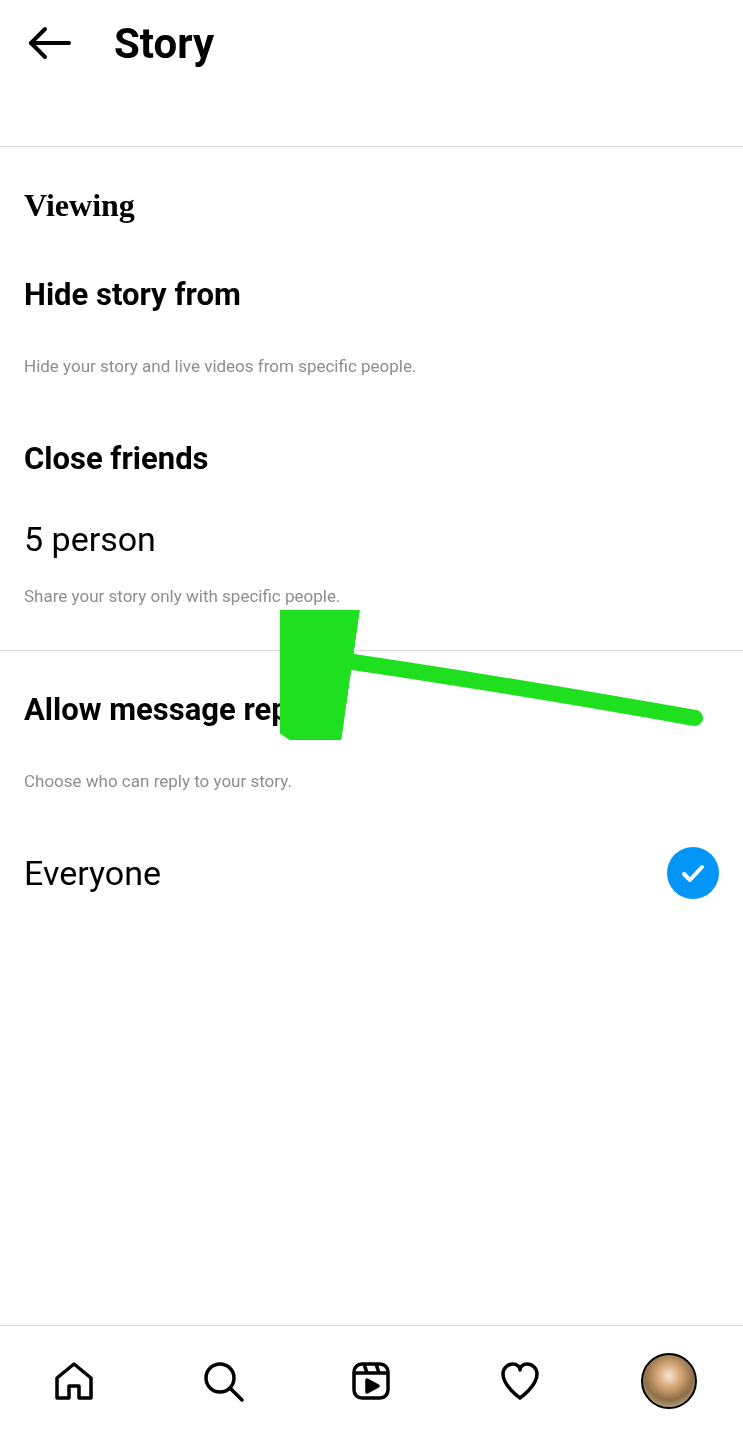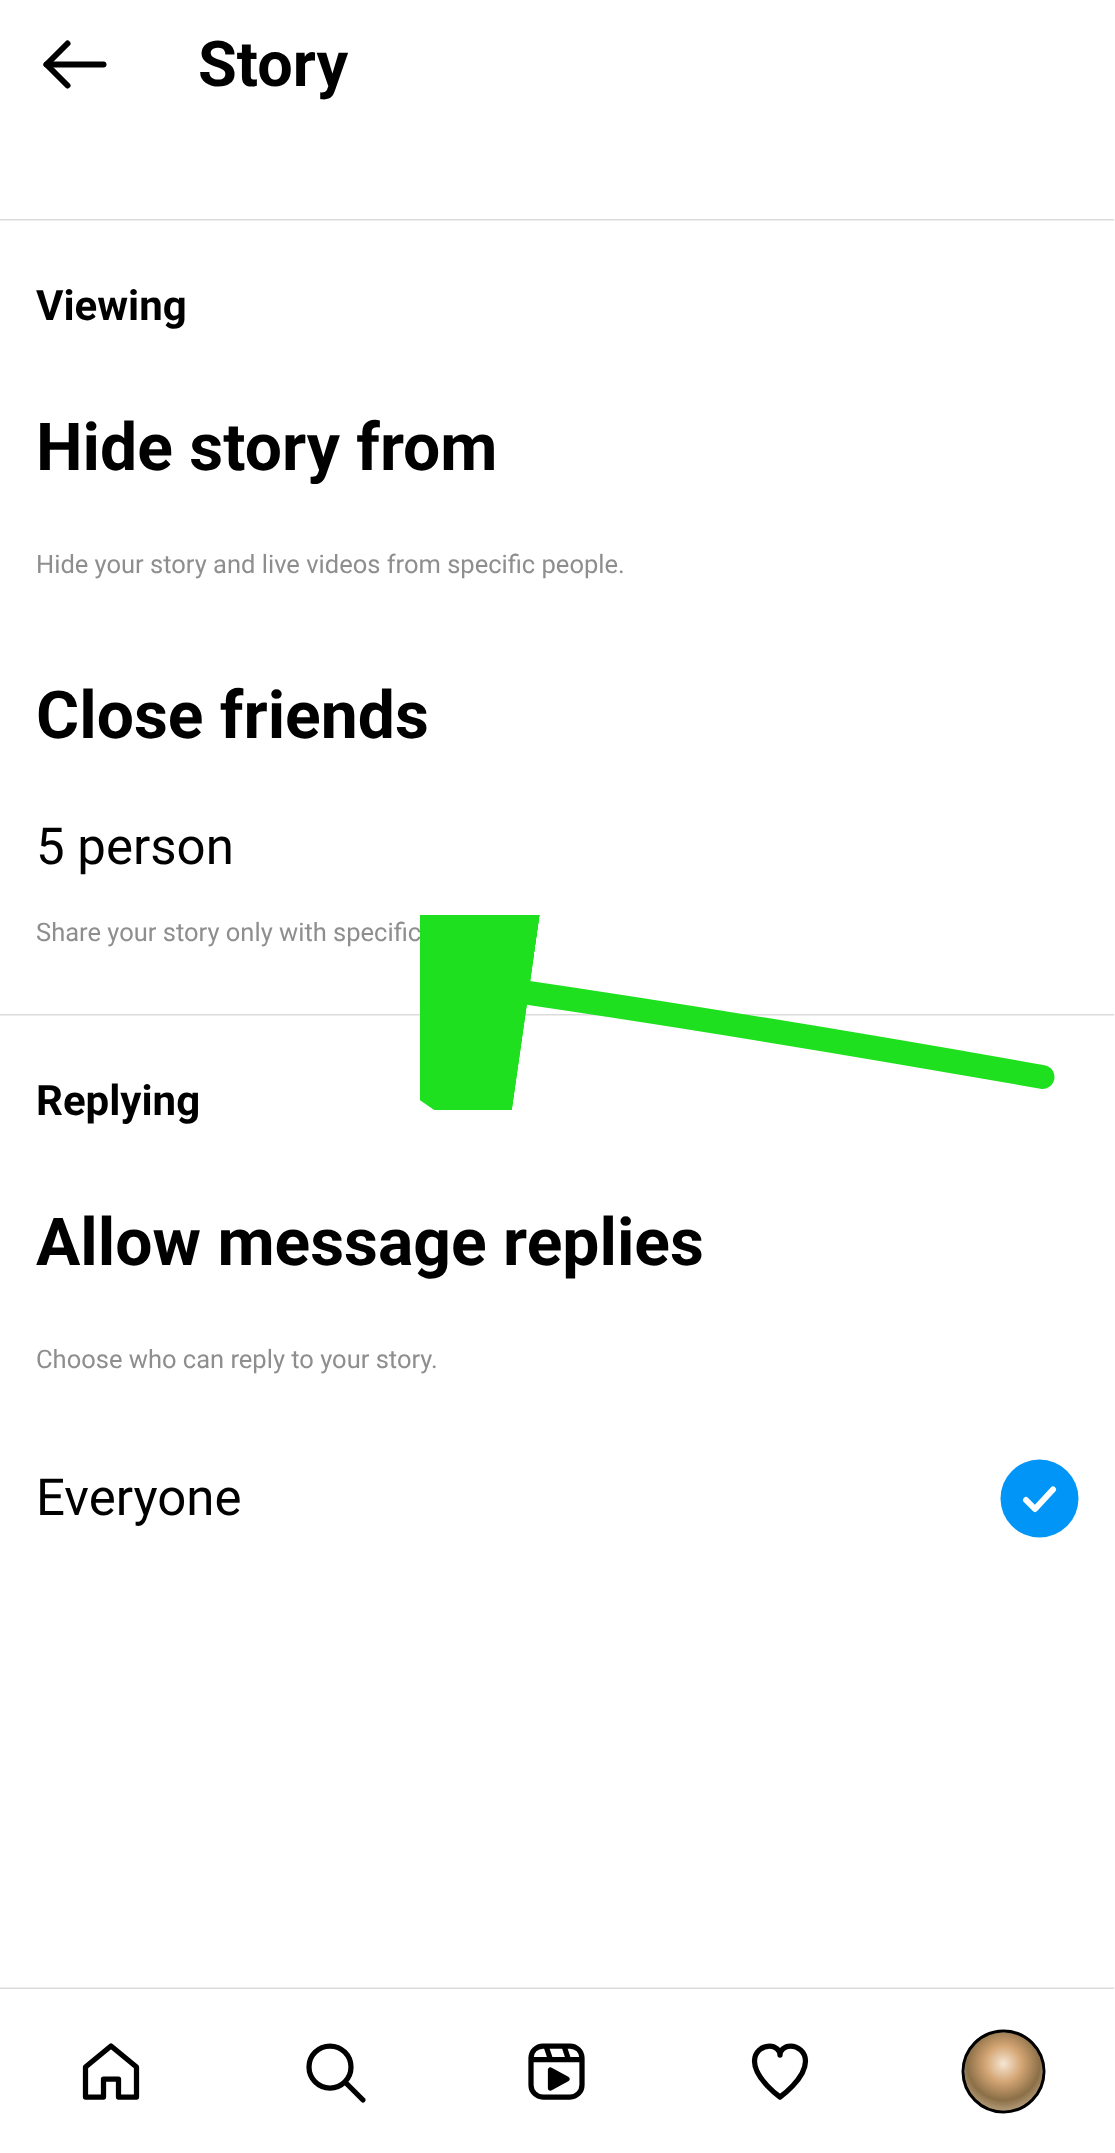--- a/index.html
+++ b/index.html
@@ -13,21 +13,21 @@
       color: #000;
       width: 743px;
       height: 1435px;
       position: relative;
       overflow: hidden;
     }
     .header {
       display: flex;
       align-items: center;
       padding: 18px 24px;
-      gap: 58px;
+      gap: 40px;
     }
     .back-btn {
       width: 50px;
       height: 50px;
       display: flex;
       align-items: center;
       justify-content: center;
       cursor: pointer;
     }
     .page-title {
@@ -36,26 +36,27 @@
     }
     .divider {
       height: 1px;
       background: #dbdbdb;
       width: 100%;
     }
     .section {
       padding: 40px 24px 0 24px;
     }
     .section-heading {
-      font-size: 28px;
+      font-size: 32px;
       font-weight: 700;
       margin-bottom: 52px;
+      font-family: Liberation Serif, serif;
     }
     .setting-title {
-      font-size: 44px;
+      font-size: 31px;
       font-weight: 700;
       margin-bottom: 42px;
     }
     .setting-value {
       font-size: 34px;
       font-weight: 400;
       margin-bottom: 26px;
     }
     .setting-desc {
       font-size: 17px;
@@ -152,21 +153,20 @@
   <div>
     <div class="setting-title">Close friends</div>
     <div class="setting-value">5 person</div>
     <div class="setting-desc">Share your story only with specific people.</div>
   </div>
 </div>
 
 <div class="section-divider-sm"></div>
 
 <div class="section">
-  <div class="section-heading">Replying</div>
 
   <div>
     <div class="setting-title">Allow message replies</div>
     <div class="setting-desc" style="">Choose who can reply to your story.</div>
   </div>
 
   <div class="option-row">
     <div class="option-label">Everyone</div>
     <div class="check-circle">
       <svg width="30" height="30" viewBox="0 0 30 30" fill="none" stroke="#fff" stroke-width="4" stroke-linecap="round" stroke-linejoin="round">

